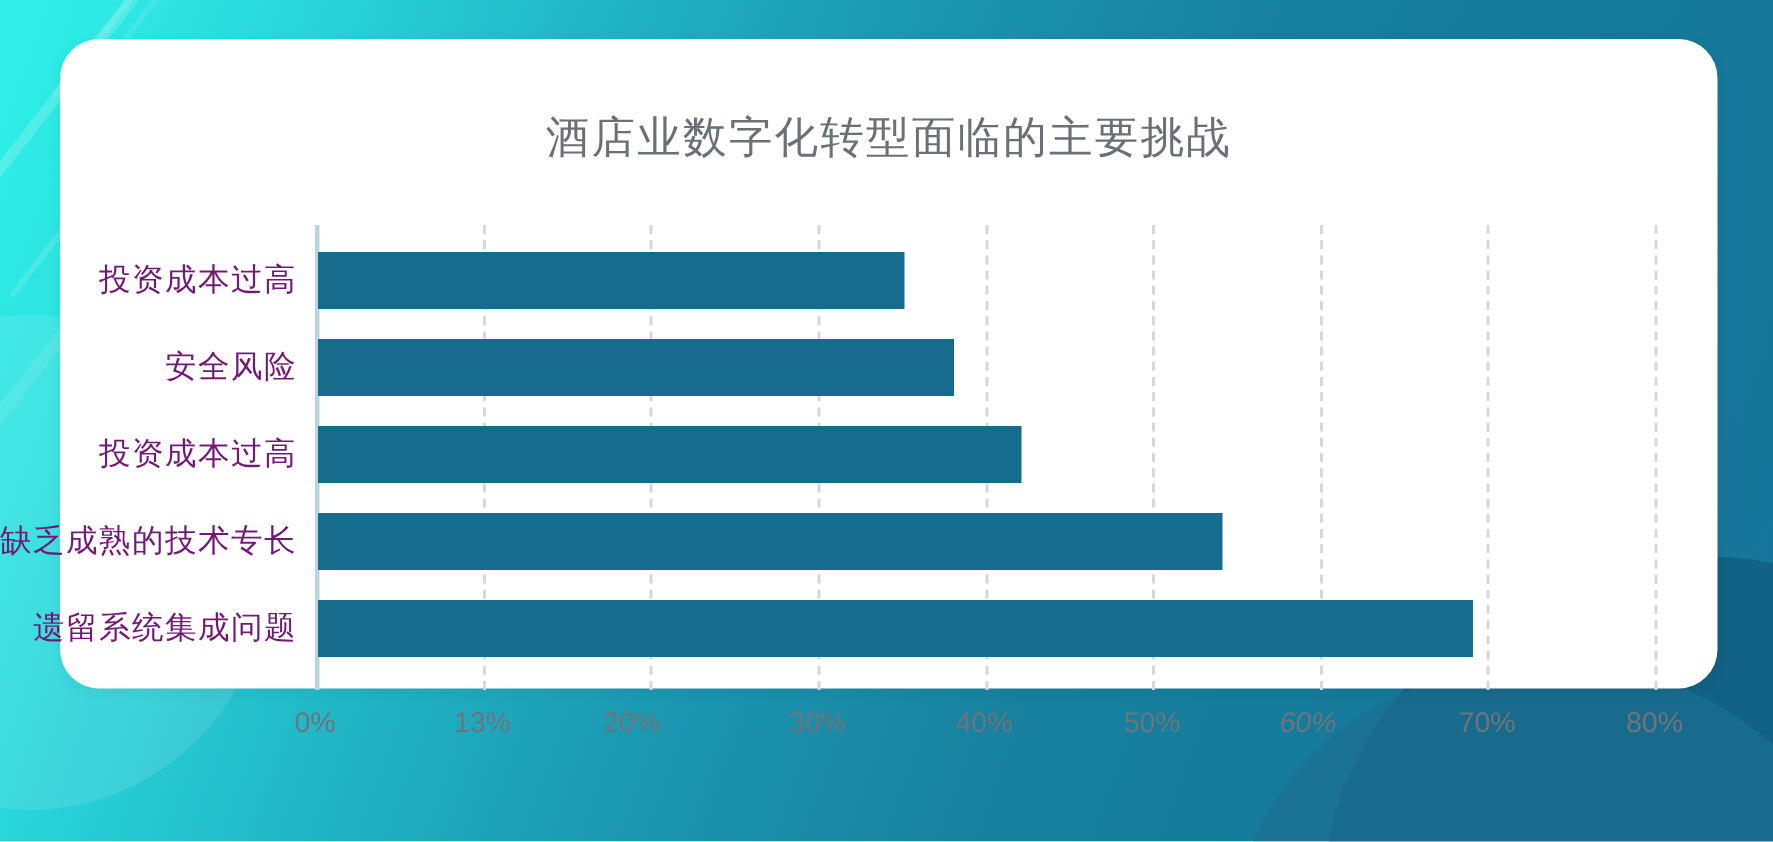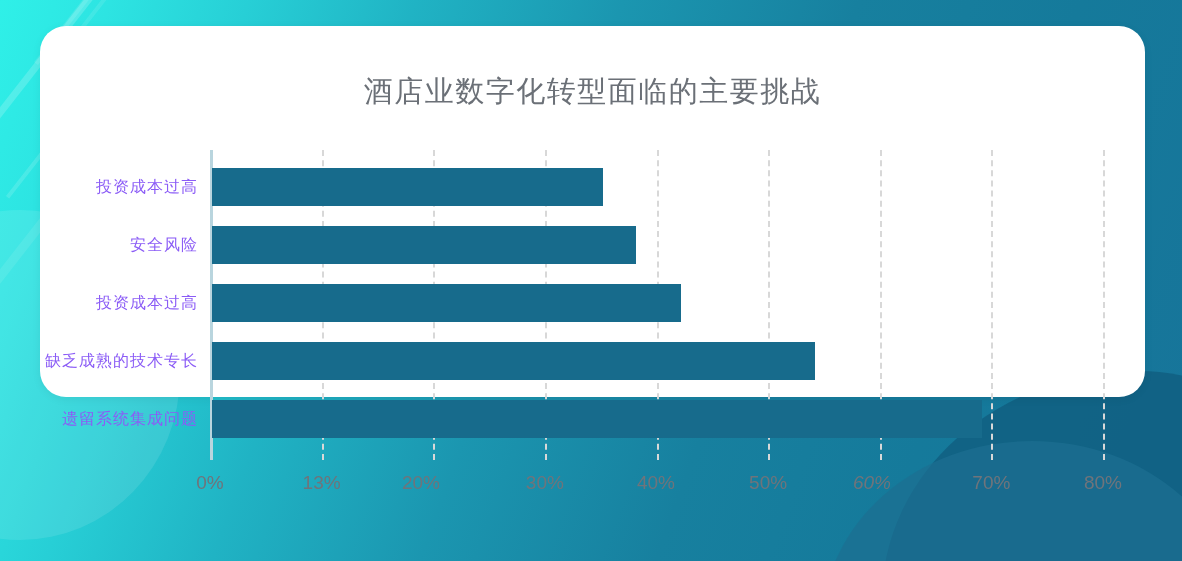--- a/index.html
+++ b/index.html
@@ -76,21 +76,21 @@
     opacity: .7;
     pointer-events: none;
   }
 
   
   #card {
     position: absolute;
     left: 40px;
     top: 26px;
     width: 1105px;
-    height: 371px;
+    height: 433px;
     background: #ffffff;
     border-radius: 26px;
     box-shadow: 0 2px 10px rgba(0,0,0,0.06);
   }
 
   #chart-title {
     position: absolute;
     left: 0;
     top: 46px;
     width: 100%;
@@ -134,22 +134,22 @@
     background: #176b8c;
   }
 
   .ylabel {
     position: absolute;
     right: 100%;
     margin-right: 12px;
     height: 38px;
     line-height: 38px;
     white-space: nowrap;
-    font-size: 16px;
-    color: #8b5cf6;
+    font-size: 21px;
+    color: #701a75;
     letter-spacing: 1px;
     text-align: center;
   }
 
   .xtick {
     position: absolute;
     top: 100%;
     margin-top: 12px;
     transform: translateX(-50%);
     font-size: 19px;

